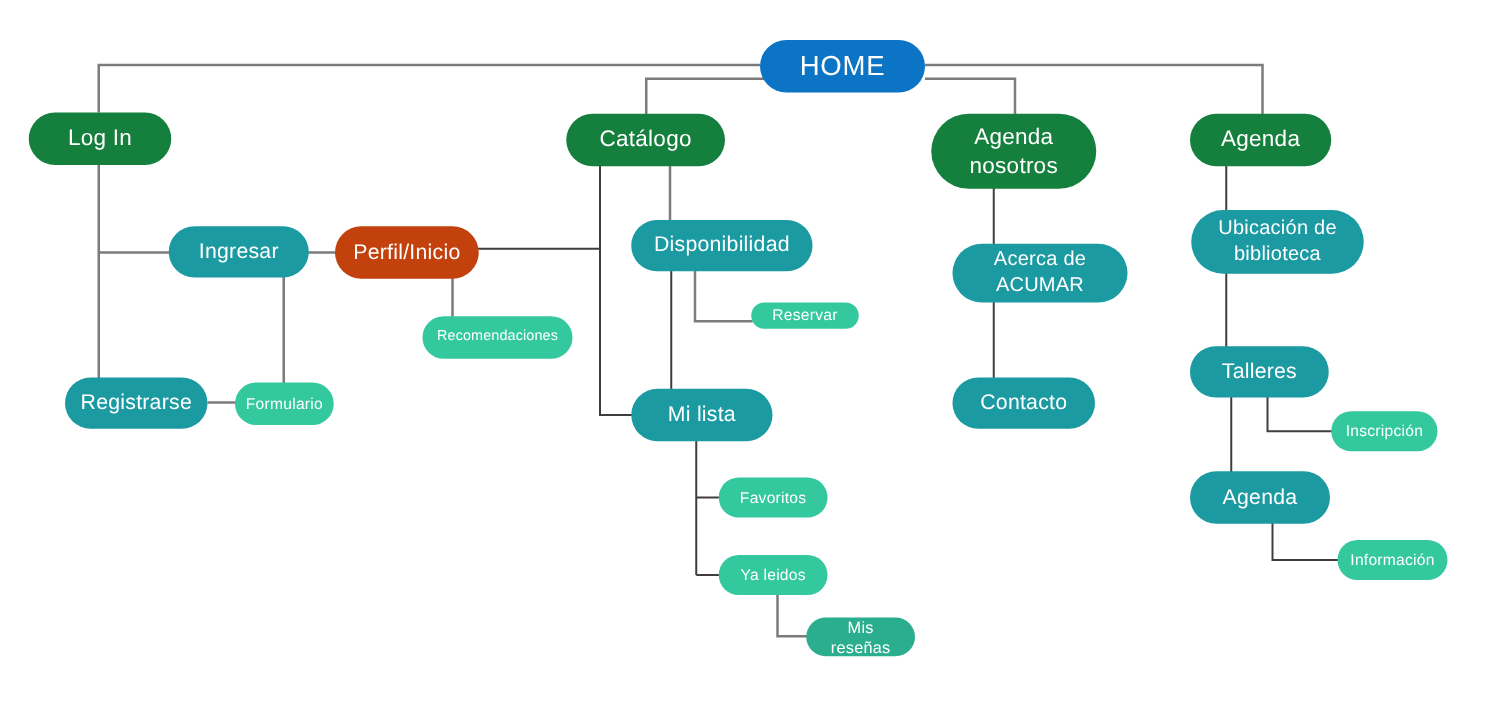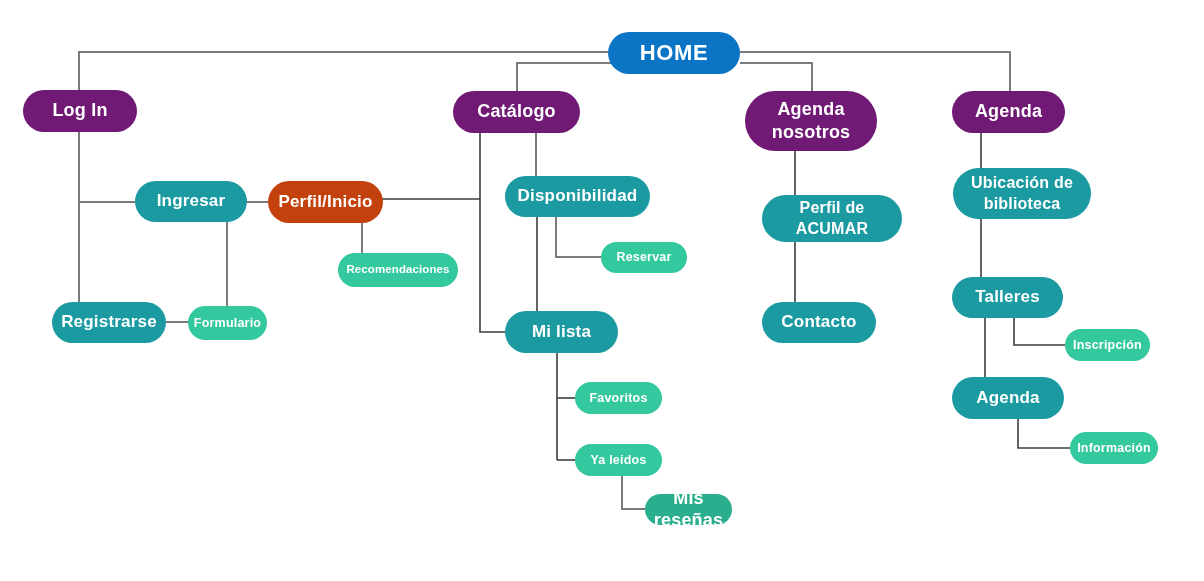--- a/index.html
+++ b/index.html
@@ -5,29 +5,29 @@
   html,body{margin:0;padding:0;}
   body{
     width:1204px;height:581px;position:relative;background:#ffffff;
     font-family:"Liberation Sans", sans-serif;overflow:hidden;
   }
   #canvas{position:absolute;inset:0;width:1204px;height:581px;}
   svg.wires{position:absolute;left:0;top:0;z-index:1;}
   .node{
     position:absolute;z-index:2;border-radius:999px;color:#ffffff;
     display:flex;align-items:center;justify-content:center;text-align:center;
-    font-weight:700;box-sizing:border-box;padding:2px 10px;line-height:1.2;
+    font-weight:400;box-sizing:border-box;padding:2px 10px;line-height:1.2;
     letter-spacing:.2px;
   }
   .n-home{background:#0C74C4;font-size:22px;letter-spacing:.6px;}
-  .n-blue{background:#701a75;font-size:18px;}
+  .n-blue{background:#15803d;font-size:18px;}
   .n-teal{background:#1B9AA2;font-size:17px;}
   .n-green{background:#c2410c;font-size:17px;}
   .n-mint{background:#33C89D;font-size:12.5px;}
-  .n-mint-dark{background:#2BAE8E;font-size:18px;}
+  .n-mint-dark{background:#2BAE8E;font-size:13px;}
   .two{font-size:16px;line-height:1.3;}
   .tiny{font-size:11.5px;letter-spacing:.1px;}
 </style>
 </head>
 <body>
 
 <div id="canvas">
 
   <svg class="wires" width="1204" height="581" viewBox="0 0 1204 581">
     <g fill="none" stroke="#7B7B7B" stroke-width="2">
@@ -77,31 +77,31 @@
   <div class="node n-green" style="left:268px;top:181px;width:115px;height:42px">Perfil/Inicio</div>
 
   <div class="node n-mint tiny" style="left:338px;top:253px;width:120px;height:34px">Recomendaciones</div>
 
   <div class="node n-teal" style="left:52px;top:302px;width:114px;height:41px">Registrarse</div>
 
   <div class="node n-mint" style="left:188px;top:306px;width:79px;height:34px">Formulario</div>
 
   <div class="node n-teal" style="left:505px;top:176px;width:145px;height:41px">Disponibilidad</div>
 
-  <div class="node n-mint" style="left:601px;top:242px;width:86px;height:31px">Reservar</div>
+  <div class="node n-mint" style="left:601px;top:242px;width:86px;height:21px">Reservar</div>
 
   <div class="node n-teal" style="left:505px;top:311px;width:113px;height:42px">Mi lista</div>
 
   <div class="node n-mint" style="left:575px;top:382px;width:87px;height:32px">Favoritos</div>
 
   <div class="node n-mint" style="left:575px;top:444px;width:87px;height:32px">Ya leidos</div>
 
   <div class="node n-mint-dark" style="left:645px;top:494px;width:87px;height:31px">Mis reseñas</div>
 
-  <div class="node n-teal two" style="left:762px;top:195px;width:140px;height:47px">Perfil de ACUMAR</div>
+  <div class="node n-teal two" style="left:762px;top:195px;width:140px;height:47px">Acerca de ACUMAR</div>
 
   <div class="node n-teal two" style="left:953px;top:168px;width:138px;height:51px">Ubicación de biblioteca</div>
 
   <div class="node n-teal" style="left:762px;top:302px;width:114px;height:41px">Contacto</div>
 
   <div class="node n-teal" style="left:952px;top:277px;width:111px;height:41px">Talleres</div>
 
   <div class="node n-mint" style="left:1065px;top:329px;width:85px;height:32px">Inscripción</div>
 
   <div class="node n-teal" style="left:952px;top:377px;width:112px;height:42px">Agenda</div>

